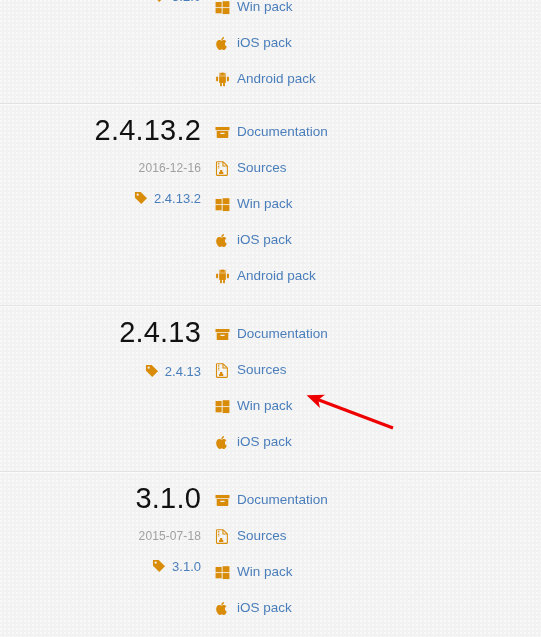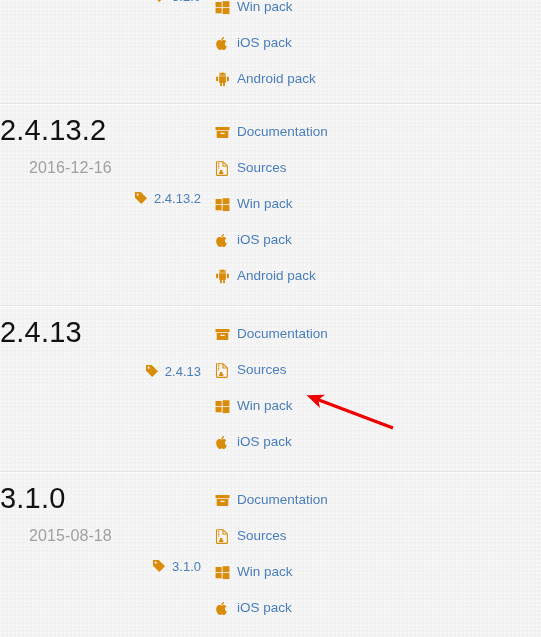--- a/index.html
+++ b/index.html
@@ -41,37 +41,38 @@
     padding-top: 0;
   }
   .release-row.partial-bottom {
     border-bottom: none;
     box-shadow: none;
   }
 
   .release-meta {
     width: 215px;
     flex: 0 0 215px;
+    text-align: right;
     padding-right: 14px;
     box-sizing: border-box;
   }
 
   .version-heading {
     font-size: 29px;
     line-height: 34px;
     font-weight: normal;
     color: #111;
     letter-spacing: 0.2px;
     margin: 0;
     padding: 0;
     font-family: "Liberation Sans", sans-serif;
   }
 
   .release-date {
-    font-size: 16px;
+    font-size: 12px;
     line-height: 16px;
     color: #a0a0a0;
     margin-top: 13px;
     letter-spacing: 0.1px;
     margin-left: 29px;
   }
 
   .release-tag {
     margin-top: 14px;
     font-size: 13px;
@@ -309,21 +310,21 @@
               <path d="M8.9 3.2c0.5-0.6 0.8-1.4 0.7-2.2-0.7 0-1.6 0.5-2.1 1.1-0.4 0.5-0.8 1.4-0.7 2.2 0.8 0.1 1.6-0.4 2.1-1.1z" fill="#d98c0a"></path>
             </svg>
           </span>
           <span class="link-label">iOS pack</span>
         </div>
       </div>
     </div>
     <div class="release-row partial-bottom">
       <div class="release-meta">
         <div class="version-heading">3.1.0</div>
-        <div class="release-date">2015-08-18</div>
+        <div class="release-date">2015-07-18</div>
         <div class="release-tag">
           <span class="ico">
             <svg width="14" height="14" viewBox="0 0 16 16">
               <path d="M1.1 1.1h6.6l7.2 7.2-6.6 6.6-7.2-7.2z" fill="#d98c0a"></path>
               <circle cx="4.2" cy="4.2" r="1.25" fill="#f2f2f2"></circle>
             </svg>
           </span>
           <span class="tag-label">3.1.0</span>
         </div>
       </div>

